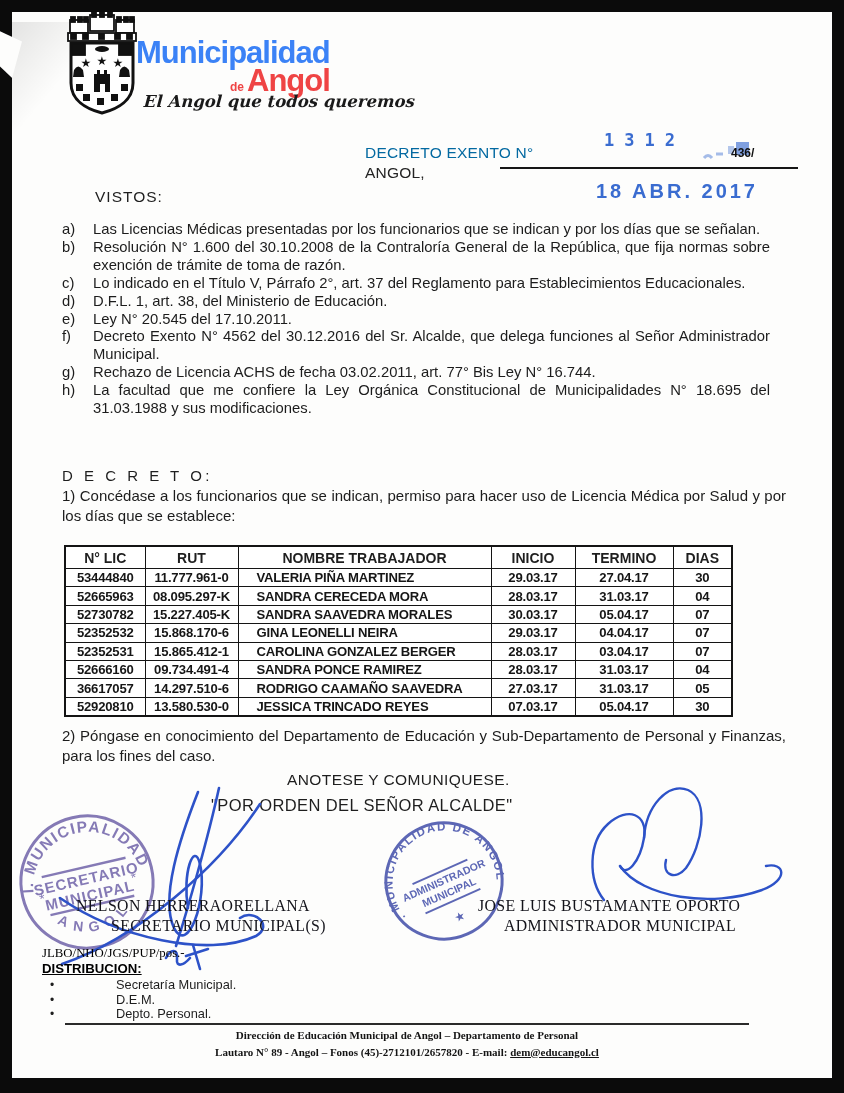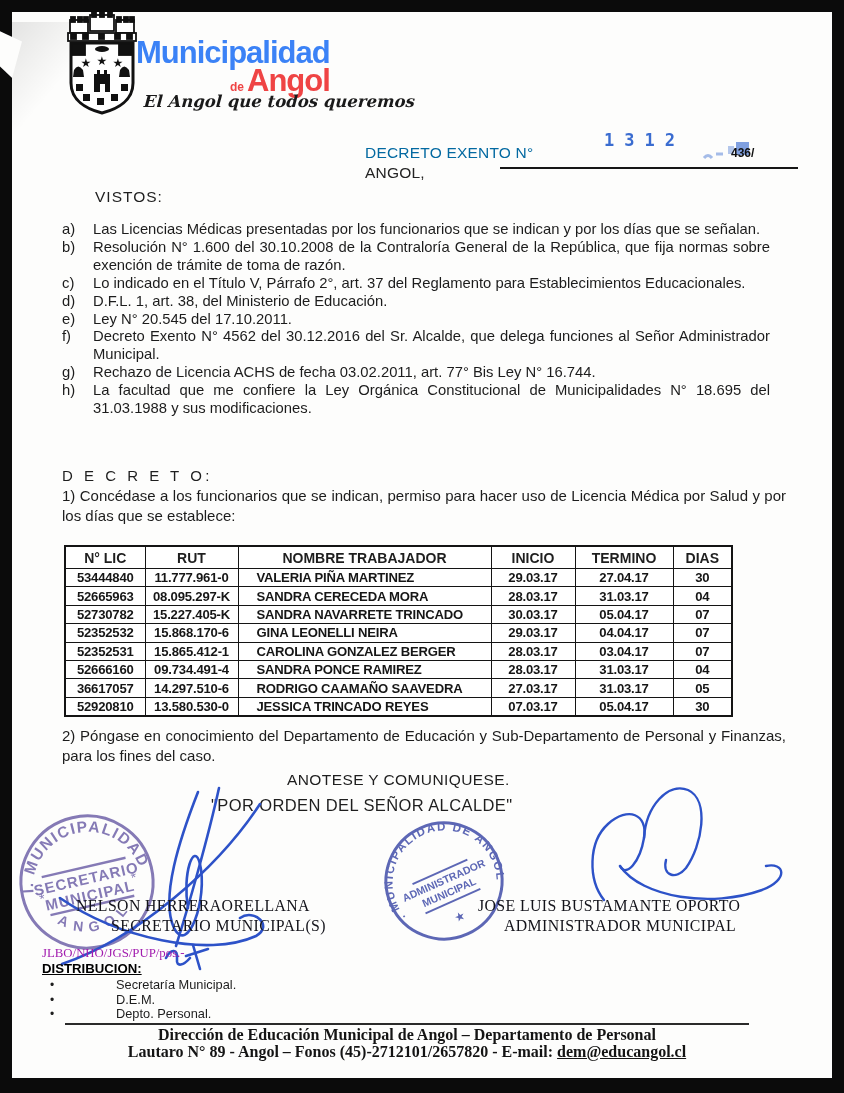--- a/index.html
+++ b/index.html
@@ -62,30 +62,30 @@
   .stamp-left{left:4px;top:799px;width:142px;height:142px;transform:rotate(-13deg);opacity:.92;}
   .stamp-right{left:369px;top:806px;width:126px;height:126px;transform:rotate(-24deg);opacity:.95;}
   .sig-left{left:36px;top:766px;width:230px;height:205px;}
   .sig-right{left:530px;top:770px;width:262px;height:150px;}
   .sign-name{font-family:"Liberation Serif",serif;font-size:15.8px;letter-spacing:.4px;color:#13131a;}
   .name-left{left:64px;top:885px;}
   .title-left{left:62px;top:905px;margin-left:37px;}
   .name-right{left:466px;top:885px;}
   .title-right{left:492px;top:905px;}
   
-  .initials{left:30px;top:934px;font-family:"Liberation Serif",serif;font-size:12.8px;color:#a21caf;}
+  .initials{left:30px;top:934px;font-family:"Liberation Serif",serif;font-size:12.8px;color:#000000;}
   .distribucion{left:30px;top:949px;font-family:Liberation Sans, sans-serif;font-weight:700;
     font-size:13.2px;text-decoration:underline;color:#000000;}
   .dist-list{left:38px;top:966px;list-style:none;margin:0;padding:0;font-size:12.8px;line-height:14.6px;}
   .dist-list li{position:relative;padding-left:66px;}
   .dist-list li::before{content:"•";position:absolute;left:0;top:0;font-size:12px;}
   
   .footer-rule{left:53px;top:1011px;width:684px;border-top:2.2px solid #2a2a2a;}
   .footer{left:53px;top:1015px;width:684px;text-align:center;font-family:"Liberation Serif",serif;
-    font-weight:700;font-size:16px;line-height:16.5px;color:#141414;}
+    font-weight:700;font-size:11px;line-height:16.5px;color:#141414;}
   .footer .email{text-decoration:underline;}
 </style>
 </head>
 <body>
 
 <div class="page">
   <div class="abs scan-smudge"></div>
 
   <svg class="abs logo" viewBox="0 0 86 104" fill="none" stroke="#111" stroke-width="1.8">
 
@@ -135,20 +135,21 @@
   <div class="abs decree-label">DECRETO EXENTO N°</div>
   <div class="abs decree-city">ANGOL,</div>
   <div class="abs decree-underline"></div>
   <div class="abs stamp-number">1312</div>
   <svg class="abs ink-smudge" viewBox="0 0 54 28">
     <path d="M4,20 q4,-5 8,0 M16,16 h7" stroke="#3a6cd0" stroke-width="3" fill="none" opacity=".6"></path>
     <rect x="36" y="4" width="13" height="13" fill="#3a6cd0" opacity=".85"></rect>
     <rect x="28" y="8" width="6" height="8" fill="#3a6cd0" opacity=".5"></rect>
   </svg>
   <div class="abs written-number">436/</div>
+  <div class="abs date-stamp">18 ABR. 2017</div>
 
   <div class="abs vistos-title">VISTOS:</div>
   <div class="abs vistos-list">
       <div class="v-item">
         <span class="v-letter">a)</span>
         <span class="v-text">Las Licencias Médicas presentadas por los funcionarios que se indican y por los días que se señalan.</span>
       </div>
       <div class="v-item">
         <span class="v-letter">b)</span>
         <span class="v-text">Resolución N° 1.600 del 30.10.2008 de la Contraloría General de la República, que fija normas sobre exención de trámite de toma de razón.</span>
@@ -214,21 +215,21 @@
           <td>52665963</td>
           <td>08.095.297-K</td>
           <td>SANDRA CERECEDA MORA</td>
           <td>28.03.17</td>
           <td>31.03.17</td>
           <td>04</td>
         </tr>
         <tr>
           <td>52730782</td>
           <td>15.227.405-K</td>
-          <td>SANDRA NAVARRETE TRINCADO</td>
+          <td>SANDRA SAAVEDRA MORALES</td>
           <td>30.03.17</td>
           <td>05.04.17</td>
           <td>07</td>
         </tr>
         <tr>
           <td>52352532</td>
           <td>15.868.170-6</td>
           <td>GINA LEONELLI NEIRA</td>
           <td>29.03.17</td>
           <td>04.04.17</td>

